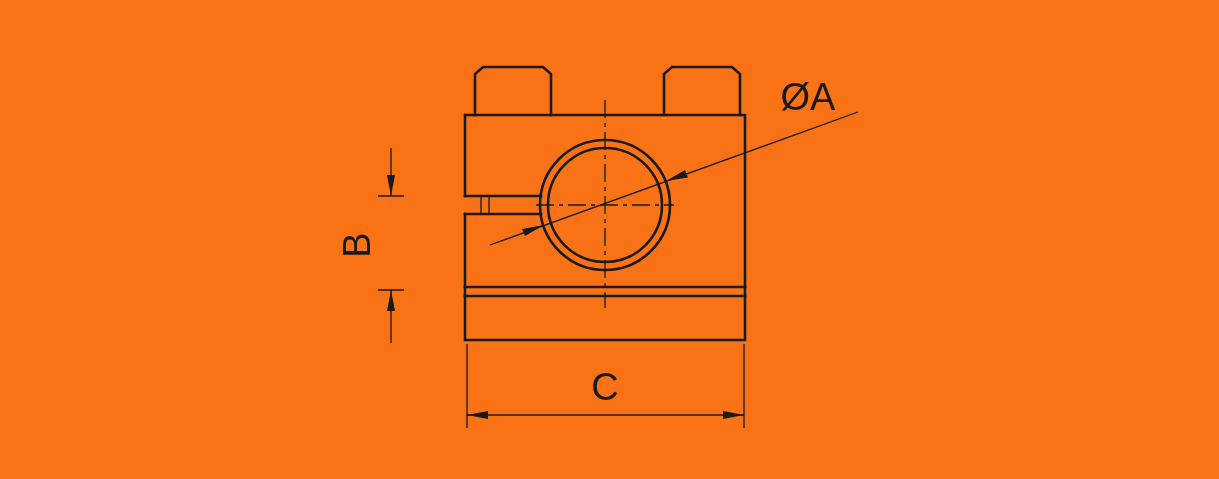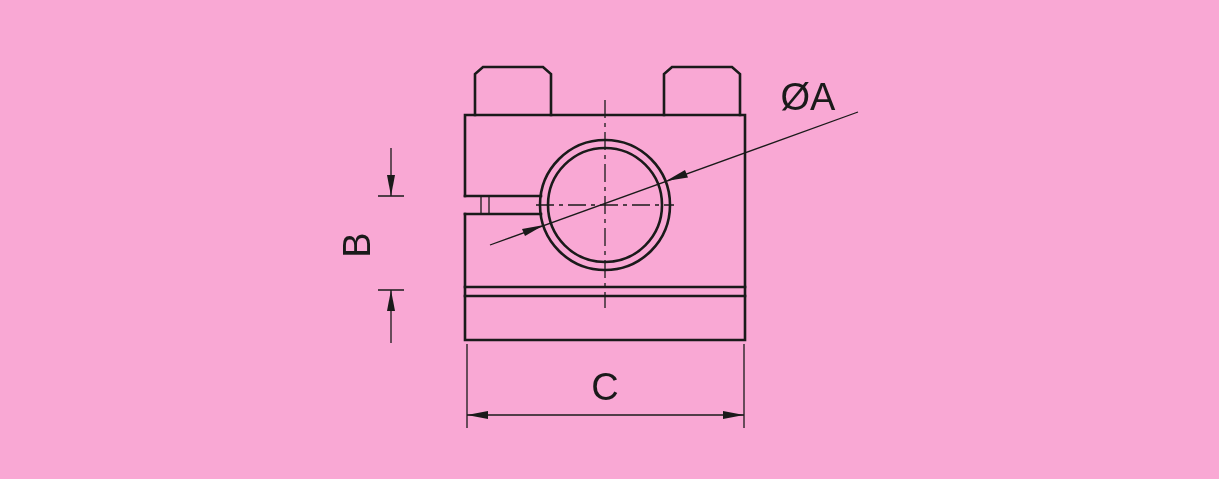--- a/index.html
+++ b/index.html
@@ -8,21 +8,21 @@
     background: #ffffff;
     width: 1219px;
     height: 479px;
     overflow: hidden;
     font-family: "Liberation Sans", sans-serif;
   }
   .stage {
     position: relative;
     width: 1219px;
     height: 479px;
-    background: #f9a8d4;
+    background: #f97316;
   }
   svg text {
     font-family: "Liberation Sans", sans-serif;
     font-size: 38px;
     fill: #1a1a1a;
   }
 </style>
 </head>
 <body>
 

